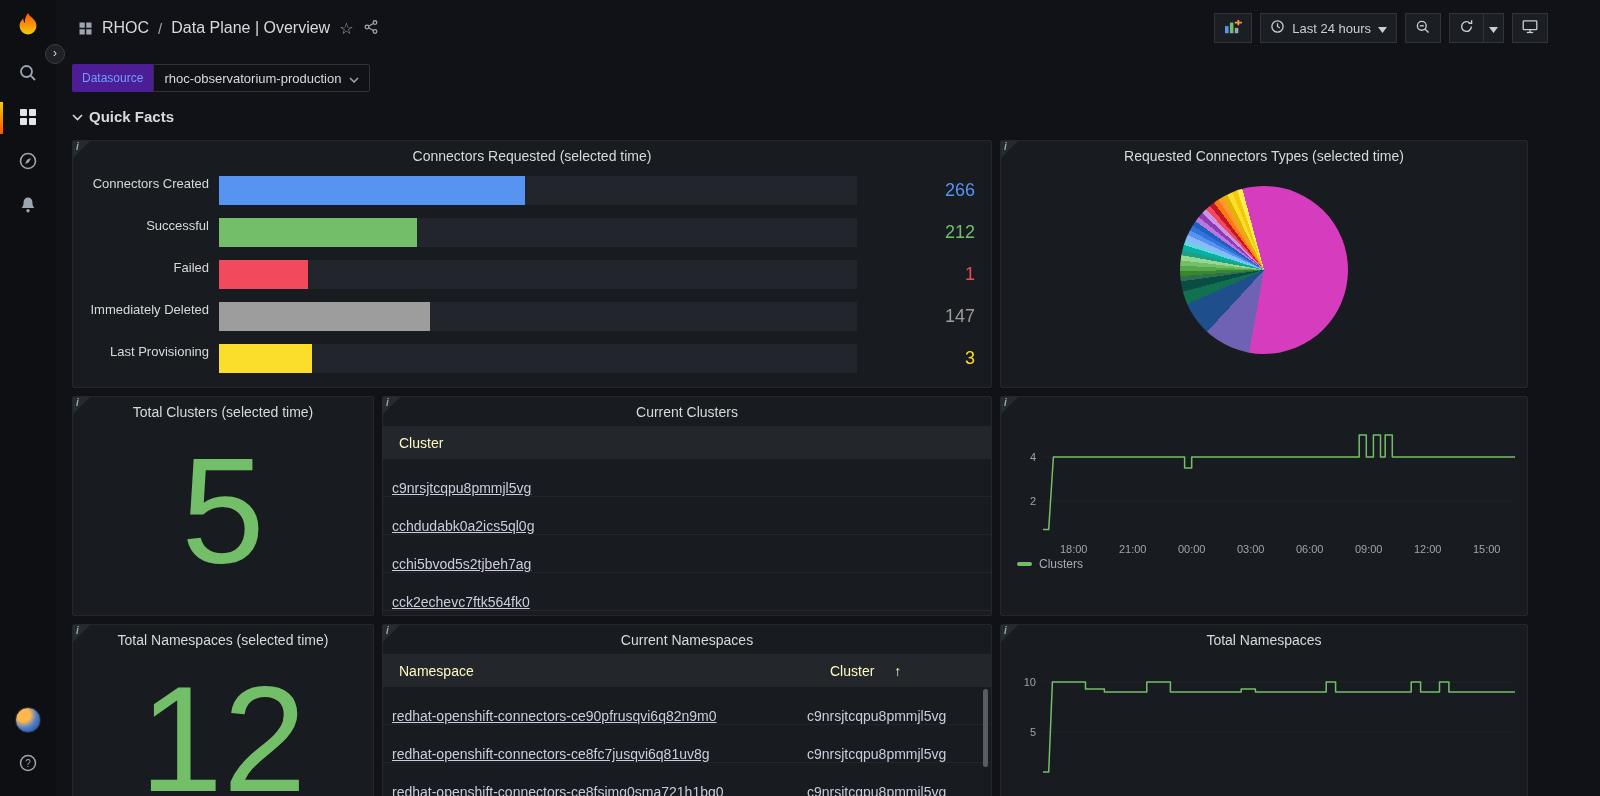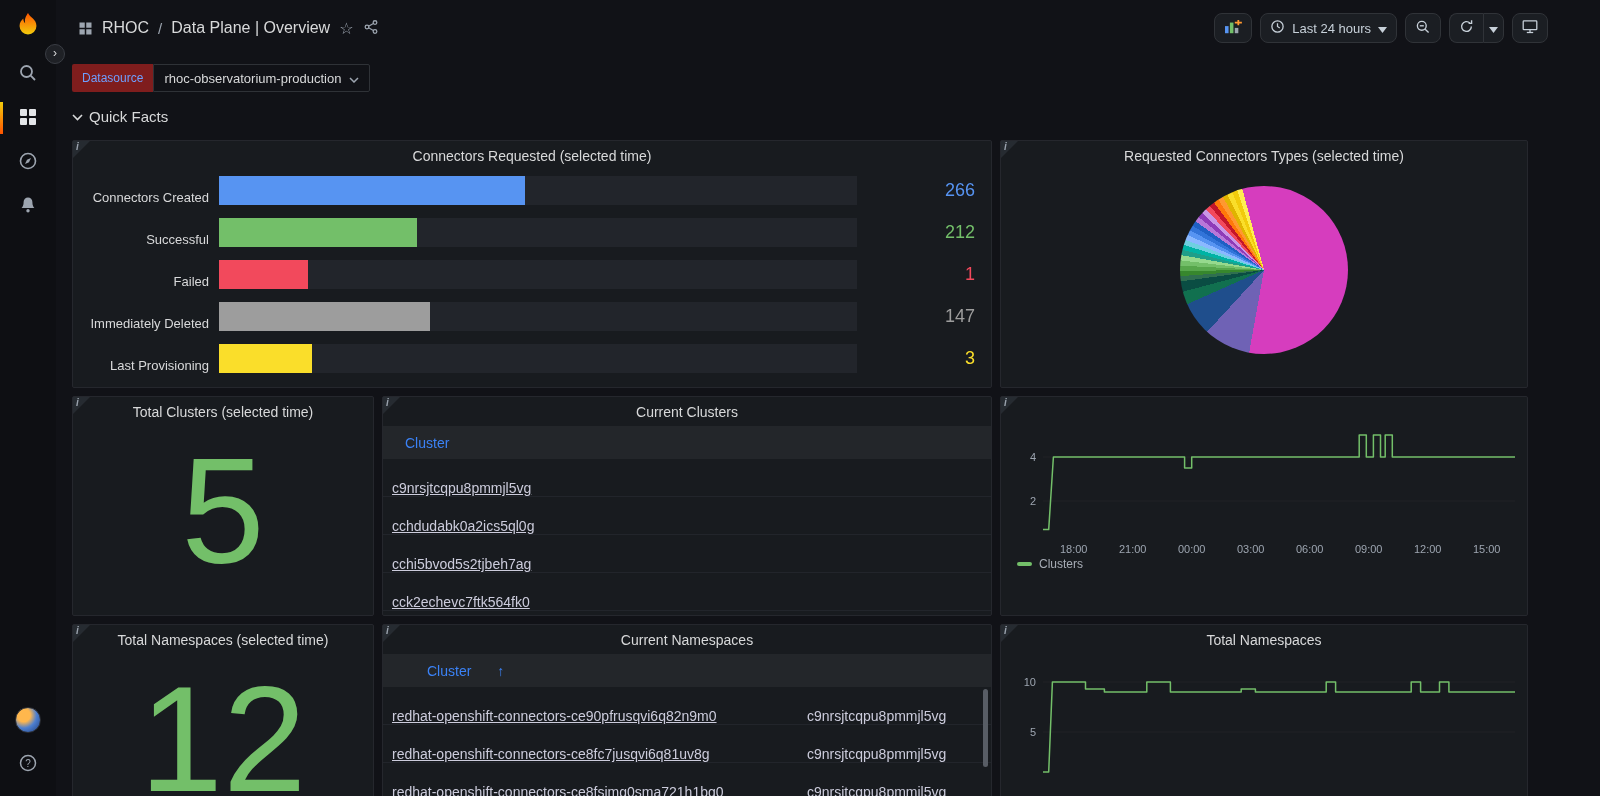--- a/index.html
+++ b/index.html
@@ -18,57 +18,57 @@
   .expand-btn{position:absolute;left:45px;top:44px;width:20px;height:20px;border-radius:50%;background:#1f2126;border:1px solid #3a3d44;color:#d8d9da;font-size:12px;line-height:16px;cursor:pointer;z-index:6;display:flex;align-items:center;justify-content:center;padding-bottom:2px}
 
   
   .topbar{position:absolute;left:56px;top:0;width:1544px;height:56px;display:flex;align-items:center;padding:0 52px 0 22px}
   .tb-left{display:flex;align-items:center;gap:9px}
   .crumb{font-size:16px;color:#d8d9da;cursor:pointer}
   .crumb-sep{color:#9da5b0;font-size:15px}
   .star{font-size:16px;color:#9da5b0;cursor:pointer;background:none;border:none}
   .iconbtn{background:none;border:none;color:#9da5b0;cursor:pointer;display:flex;align-items:center}
   .tb-right{margin-left:auto;display:flex;align-items:center;gap:8px}
-  .tbtn{height:30px;display:flex;align-items:center;gap:7px;padding:0 9px;background:#1b1e23;border:1px solid #303338;border-radius:8px;color:#c7d0d9;font-size:13px;cursor:pointer}
+  .tbtn{height:30px;display:flex;align-items:center;gap:7px;padding:0 9px;background:#1b1e23;border:1px solid #303338;border-radius:0;color:#c7d0d9;font-size:13px;cursor:pointer}
   .tbtn.joined-l{border-top-right-radius:0;border-bottom-right-radius:0;border-right:none}
   .tbtn.joined-r{border-top-left-radius:0;border-bottom-left-radius:0;padding:0 5px}
 
   
   .submenu{position:absolute;left:72px;top:64px;display:flex;align-items:center}
-  .ds-chip{height:28px;display:flex;align-items:center;padding:0 10px;background:#7f1d1d;color:#6e9fff;font-size:12px;font-weight:500;border-radius:2px 0 0 2px;cursor:default}
+  .ds-chip{height:28px;display:flex;align-items:center;padding:0 10px;background:#4c1d95;color:#6e9fff;font-size:12px;font-weight:500;border-radius:2px 0 0 2px;cursor:default}
   .ds-select{height:28px;display:flex;align-items:center;gap:8px;padding:0 10px;background:#111217;border:1px solid #2f3237;color:#d8d9da;font-size:13px;border-radius:0 2px 2px 0;cursor:pointer}
 
   .section-row{position:absolute;left:72px;top:107px;display:flex;align-items:center;gap:6px;cursor:pointer}
-  .section-row .title{font-size:15px;font-weight:400;color:#d8d9da}
+  .section-row .title{font-size:15px;font-weight:700;color:#d8d9da}
 
   
   .panel{position:absolute;background:#181b1f;border:1px solid #25272d;border-radius:2px}
   .panel h2{font-size:14px;font-weight:500;text-align:center;padding-top:7px;color:#d8d9da;white-space:nowrap;cursor:pointer}
   .corner{position:absolute;top:0;left:0;width:0;height:0;border-style:solid;border-width:17px 17px 0 0;border-color:#262b31 transparent transparent transparent;cursor:pointer}
   .corner i{position:absolute;top:-17px;left:3px;font-style:italic;font-size:10px;font-weight:700;color:#9aa2ad}
 
   
   .bargauge{padding:12px 16px 0 8px}
-  .bg-row{display:flex;align-items:flex-end;height:29px;margin-bottom:13px}
+  .bg-row{display:flex;align-items:flex-start;height:29px;margin-bottom:13px}
   .bg-label{width:138px;text-align:right;font-size:13px;color:#d8d9da;padding-right:10px;white-space:nowrap}
   .bg-track{flex:1;height:29px;background:#22252b;position:relative}
   .bg-fill{height:100%}
   .bg-value{width:118px;text-align:right;font-size:18px;line-height:29px}
 
   
   .pie-wrap{display:flex;justify-content:center;padding-top:22px}
   .pie{width:168px;height:168px;border-radius:50%}
 
   
   .stat{font-size:150px;line-height:182px;text-align:center;color:#73BF69;font-weight:500}
 
   
   .tbl{margin-top:6px;font-size:14px}
   .tbl-head{display:flex;background:rgba(255,255,255,0.05);height:33px;align-items:center}
-  .tbl-head span{color:#3b82f6;padding-left:22px;cursor:pointer}
+  .tbl-head span{color:#fef9c3;padding-left:16px;cursor:pointer}
   .tbl-row{display:flex;align-items:flex-end;height:38px;border-bottom:1px solid #22252b}
   .tbl-row a{color:#ccccdc;text-decoration:underline;padding-left:9px;cursor:pointer}
   .tbl-row .plain{color:#ccccdc;padding-left:9px}
   .col-ns{width:415px}
   .col-cl{flex:1}
   .scrollbar{position:absolute;right:3px;top:64px;width:5px;height:78px;background:#585d65;border-radius:3px;cursor:pointer}
 
   
   .chart-svg{display:block;margin:4px 8px 0}
   .legend{display:flex;align-items:center;gap:7px;padding-left:16px;font-size:12px;color:#a7adb6}
@@ -374,20 +374,21 @@
     <div class="stat">12</div>
   </section>
 
   <section class="panel" style="left:382px;top:624px;width:610px;height:240px">
     <div class="corner">
         <i>i</i>
       </div>
     <h2>Current Namespaces</h2>
     <div class="tbl">
       <div class="tbl-head">
+        <span class="col-ns">Namespace</span>
         <span class="col-cl"><span>Cluster</span> <span>↑</span></span>
       </div>
       <div id="namespaces-body">
           <div class="tbl-row">
             <span class="col-ns"><a>redhat-openshift-connectors-ce90pfrusqvi6q82n9m0</a></span>
             <span class="col-cl plain">c9nrsjtcqpu8pmmjl5vg</span>
           </div>
           <div class="tbl-row">
             <span class="col-ns"><a>redhat-openshift-connectors-ce8fc7jusqvi6q81uv8g</a></span>
             <span class="col-cl plain">c9nrsjtcqpu8pmmjl5vg</span>

